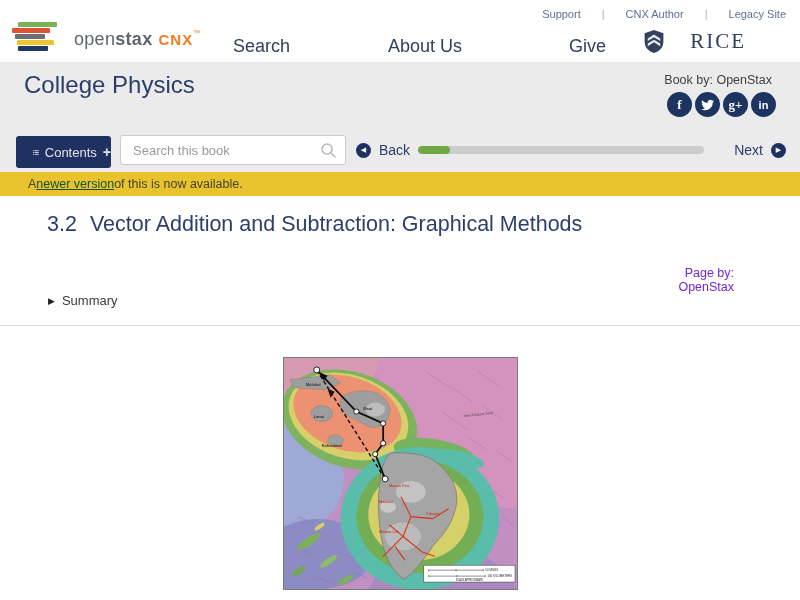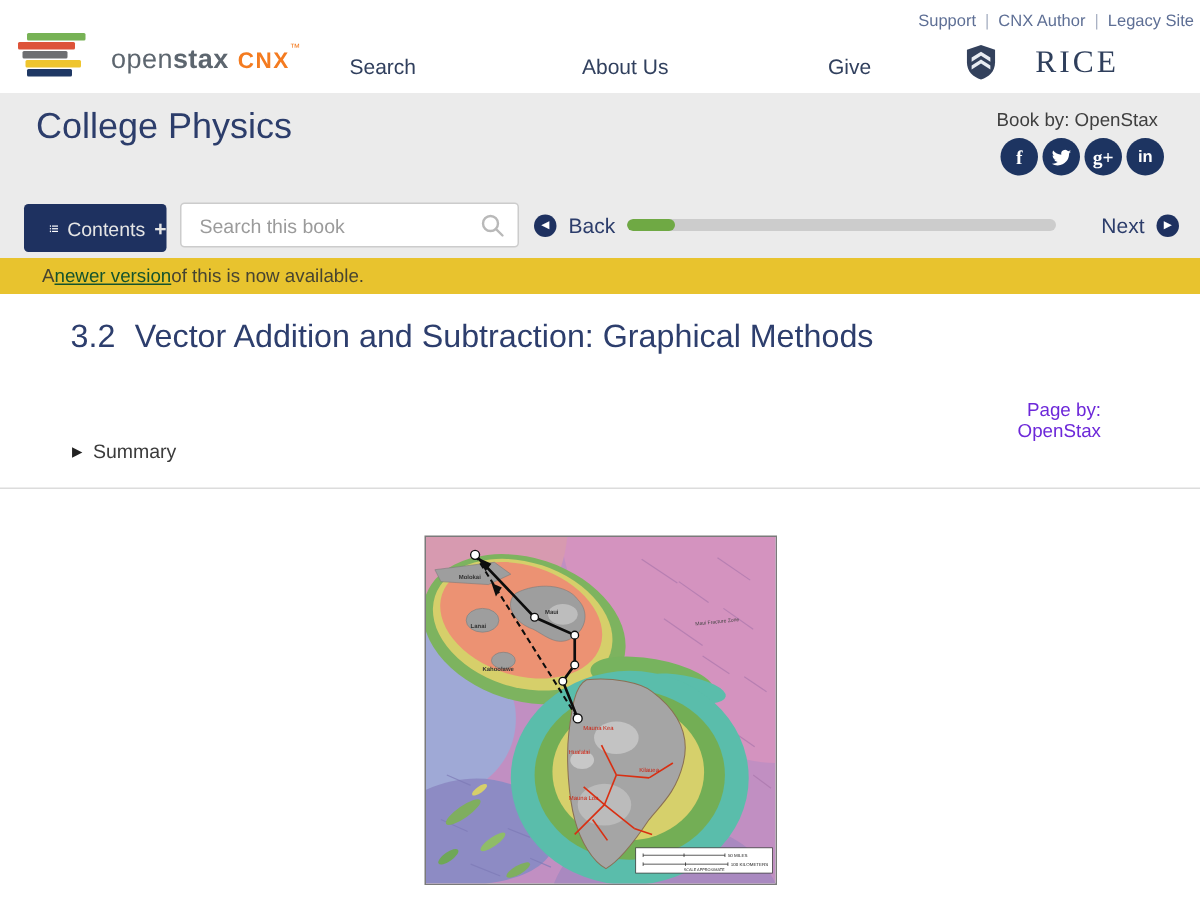--- a/index.html
+++ b/index.html
@@ -3,37 +3,37 @@
 <meta charset="utf-8">
 <style>
   * { margin:0; padding:0; box-sizing:border-box; }
   body { background:#888; }
   .page {
     position:relative; width:800px; height:600px; background:#ffffff;
     font-family:"Liberation Sans", sans-serif; overflow:hidden; margin:0 auto;
   }
   
   .topbar { position:absolute; left:0; top:0; width:800px; height:62px; background:#fff; }
-  .support-links { position:absolute; top:8px; right:4px; font-size:11px; color:#5e6f95; display:flex; gap:6px; }
+  .support-links { position:absolute; top:8px; right:14px; font-size:11px; color:#5e6f95; display:flex; gap:21px; }
   .support-links .lnk { cursor:pointer; }
   .support-links .sep { color:#aab2c4; }
   .brand { position:absolute; left:12px; top:22px; display:flex; align-items:center; cursor:pointer; }
   .logo-bars { position:relative; width:52px; height:34px; }
   .logo-bars div { position:absolute; height:5px; border-radius:1px; }
   .bar1 { left:6px; top:0;  width:39px; background:#77b255; }
   .bar2 { left:0;  top:6px; width:38px; background:#dd5339; }
   .bar3 { left:3px; top:12px; width:30px; background:#6d6e71; }
   .bar4 { left:5px; top:18px; width:37px; background:#efc52e; }
   .bar5 { left:6px; top:24px; width:30px; background:#1f3864; }
   .logo-text { margin-left:10px; font-size:18px; color:#5d666f; letter-spacing:.3px; }
   .logo-text b { font-weight:bold; color:#5d666f; }
   .logo-cnx { color:#f47b20; font-size:15px; font-weight:bold; letter-spacing:1px; margin-left:6px; }
   .logo-tm { color:#f47b20; font-size:7px; vertical-align:top; }
-  .main-nav span { position:absolute; top:36px; font-size:14px; color:#31405e; cursor:pointer; }
-  .nav-search { left:233px; } .nav-about { left:388px; } .nav-give { left:552px;text-align:center; }
+  .main-nav span { position:absolute; top:36px; font-size:18px; color:#31405e; cursor:pointer; }
+  .nav-search { left:233px; } .nav-about { left:388px; } .nav-give { left:569px;text-align:center; }
   .rice { position:absolute; right:54px; top:29px; display:flex; align-items:center; cursor:pointer;gap:21px; }
   .rice-word { font-family:"Liberation Serif", serif; font-size:21px; color:#2f3f5c; letter-spacing:2px; margin-left:4px; }
   
   .band { position:absolute; left:0; top:62px; width:800px; height:110px; background:#ebebeb; }
   .book-title { position:absolute; left:24px; top:9px; font-size:24px; color:#2c3d6b; }
   .book-by { position:absolute; right:28px; top:11px; font-size:12.5px; color:#3f3f3f; }
   .social { position:absolute; right:24px; top:30px; display:flex; gap:3px; }
   .soc { width:25px; height:25px; border-radius:50%; background:#1d3461; color:#fff; display:flex; align-items:center; justify-content:center; cursor:pointer; }
   .soc .glyph { font-size:13px; font-weight:bold; font-family:"Liberation Serif", serif; }
   .soc .glyph.sans { font-family:"Liberation Sans", sans-serif; font-size:11px; }

